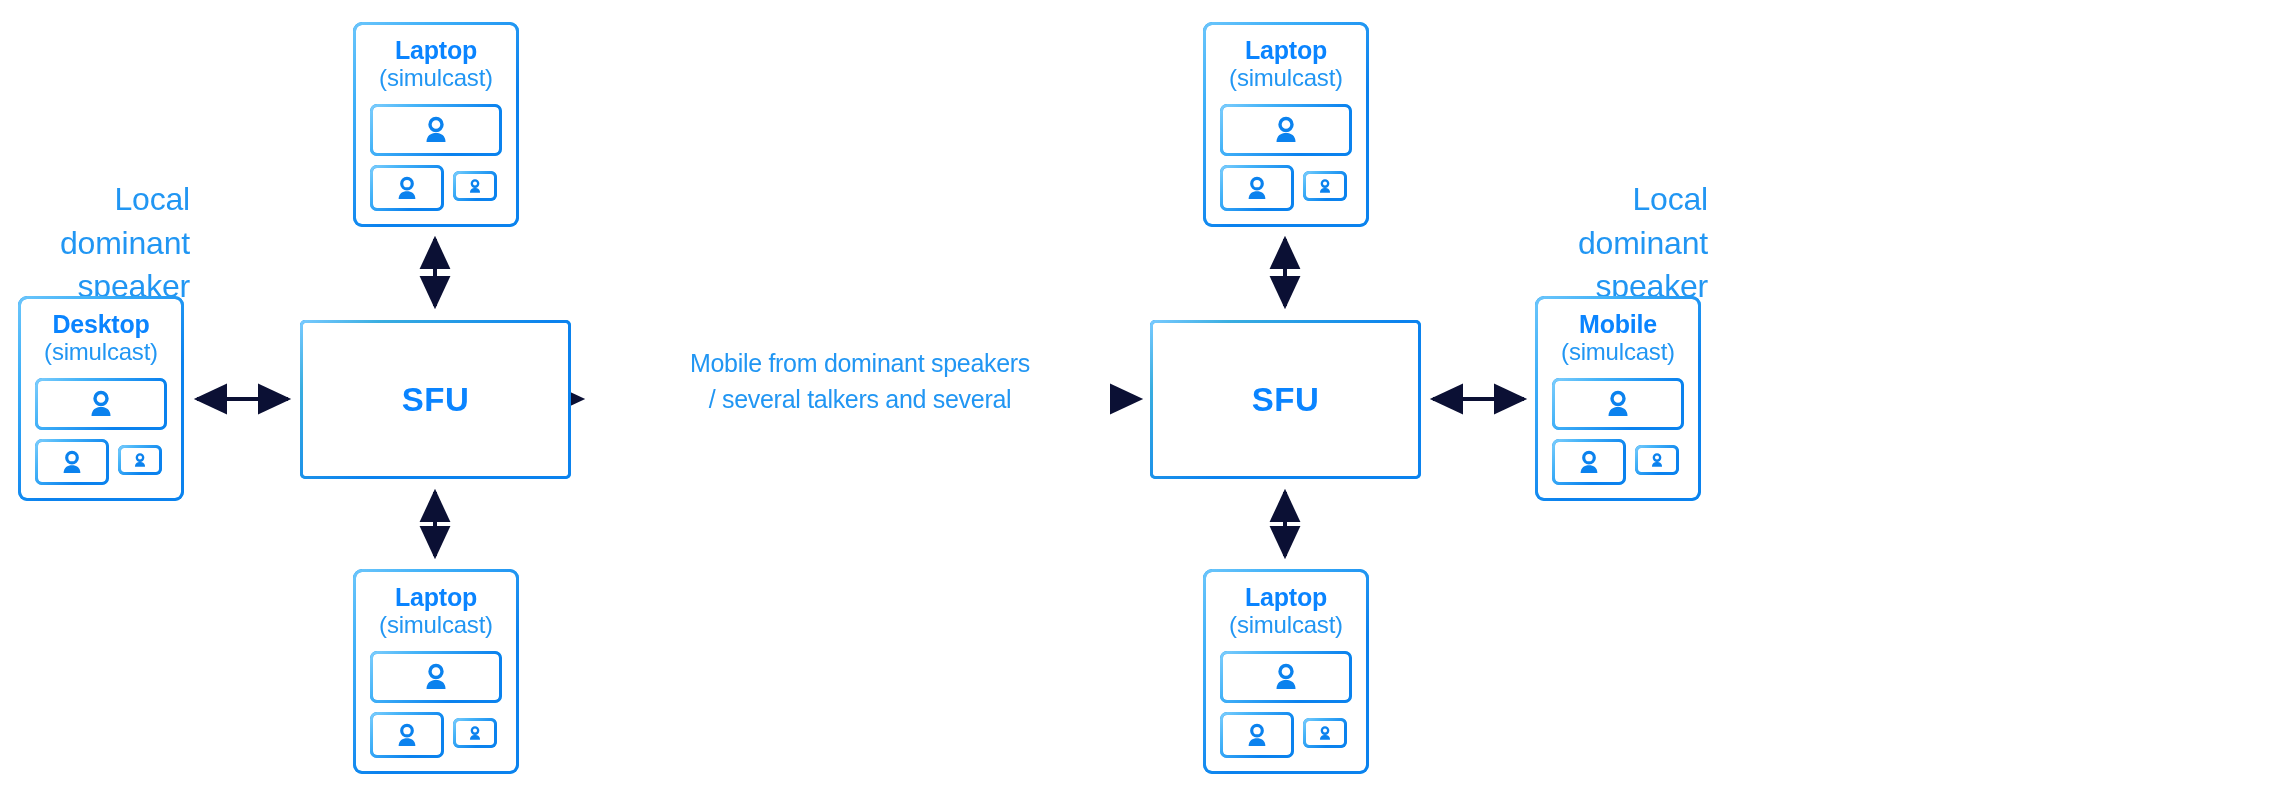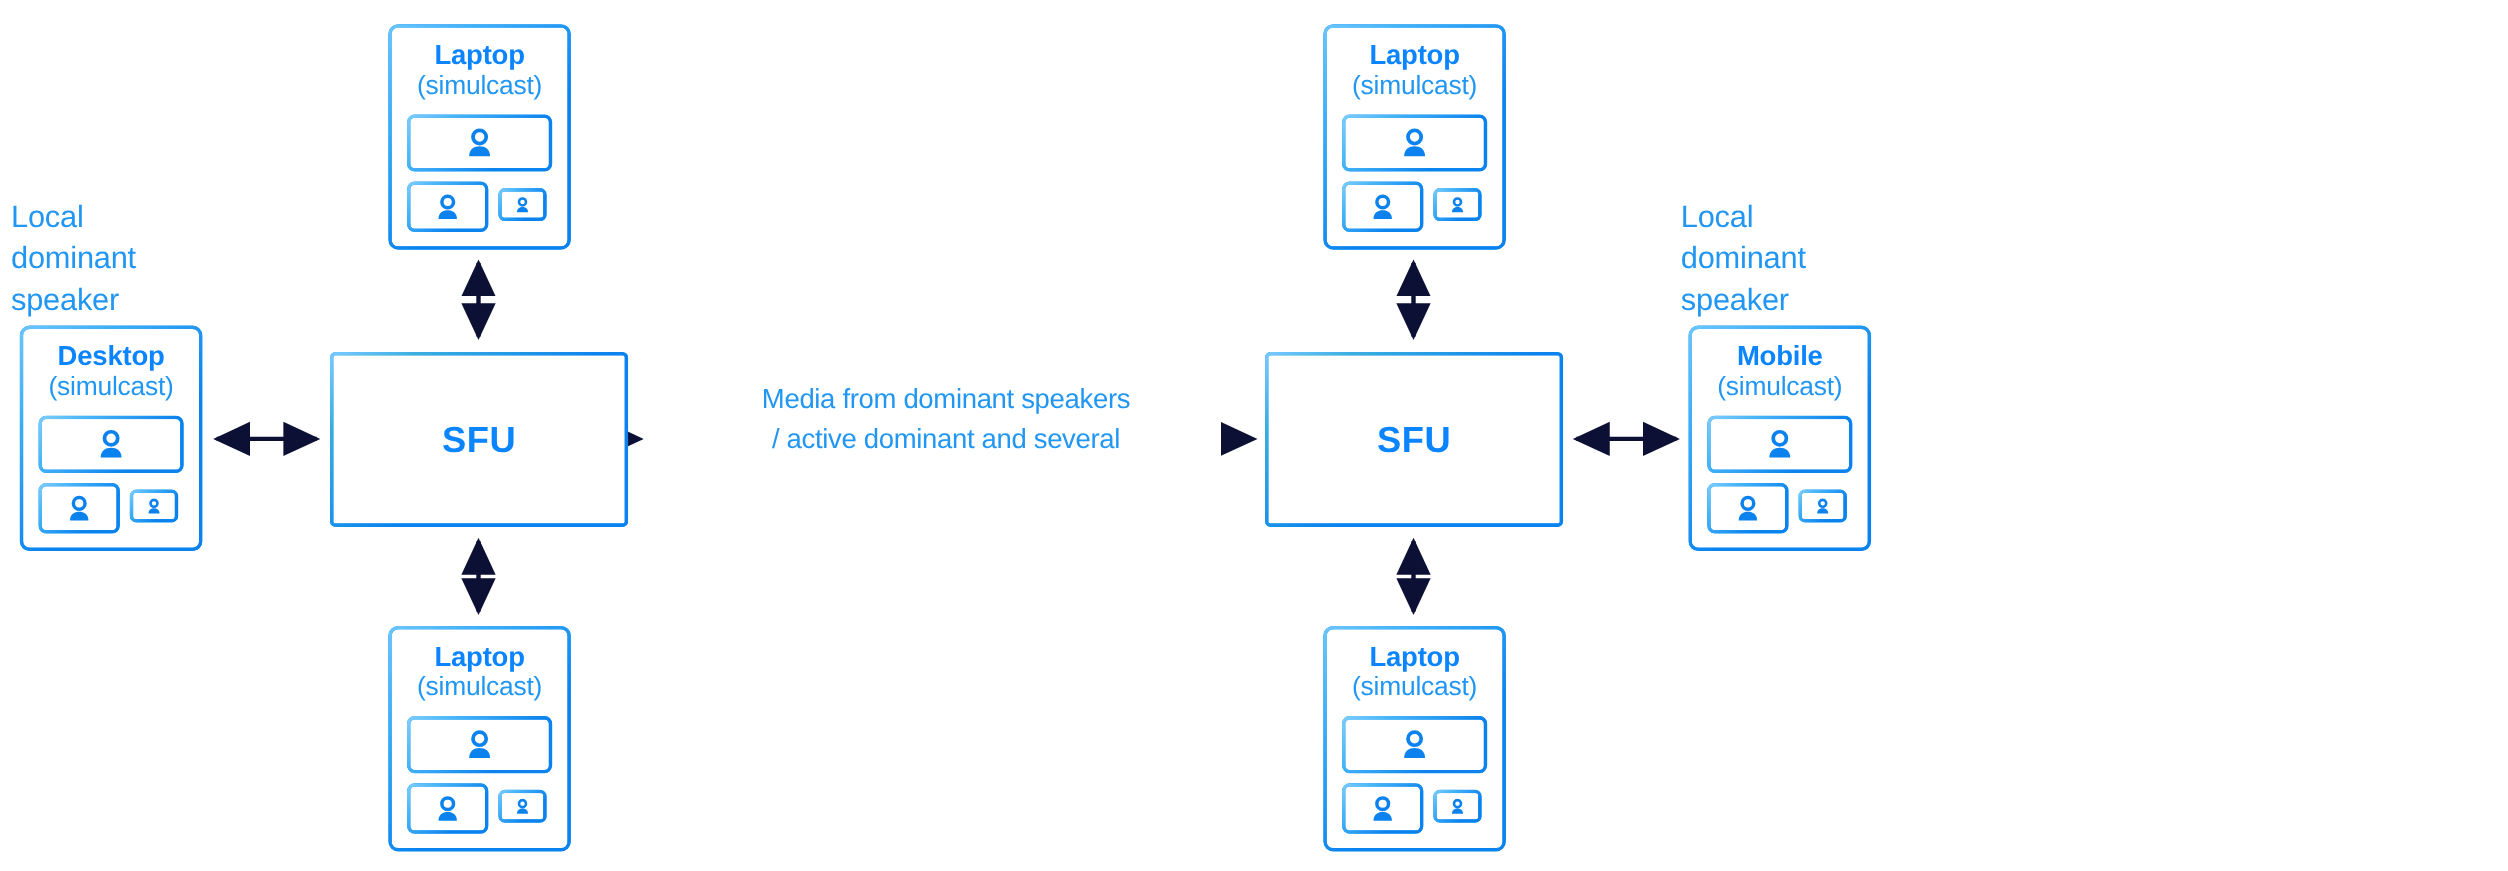--- a/index.html
+++ b/index.html
@@ -67,22 +67,22 @@
     border-radius:5px;padding:3px;
     background:linear-gradient(140deg,#79caff 0%,#39ade0 18%,#0b82ee 55%,#0b82ee 100%);
     -webkit-mask:linear-gradient(#000 0 0) content-box,linear-gradient(#000 0 0);
     -webkit-mask-composite:xor;mask-composite:exclude;
     pointer-events:none;
   }
   .sfu span{font-weight:bold;font-size:33px;color:#0a84ff;letter-spacing:0.5px;}
 
   
   .caption{
-    position:absolute;text-align:left;color:#2196f3;
-    font-size:28px;line-height:1.36;letter-spacing:-0.2px;
+    position:absolute;text-align:right;color:#2196f3;
+    font-size:32px;line-height:1.36;letter-spacing:-0.2px;
   }
   .center-label{
     position:absolute;text-align:center;color:#2196f3;
     font-size:25px;line-height:1.42;letter-spacing:-0.3px;white-space:nowrap;
   }
 
   
   .arrow{position:absolute;}
 </style>
 </head>
@@ -231,22 +231,22 @@
         </div>
       </div>
     </div>
   </div>
 
   <div class="sfu" style="left:300px;top:320px;width:271px;height:159px;">
     <span>SFU</span>
   </div>
 
   <div class="center-label" style="left:610px;top:346px;width:500px;">
-    <div>Media from dominant speakers</div>
-    <div>/ active dominant and several</div>
+    <div>Mobile from dominant speakers</div>
+    <div>/ several talkers and several</div>
   </div>
 
   <div class="sfu" style="left:1150px;top:320px;width:271px;height:159px;">
     <span>SFU</span>
   </div>
 
   <div class="device" style="left:1203px;top:22px;width:166px;height:205px;">
     <div class="d-title">Laptop</div>
     <div class="d-sub">(simulcast)</div>
     <div class="tiles">

